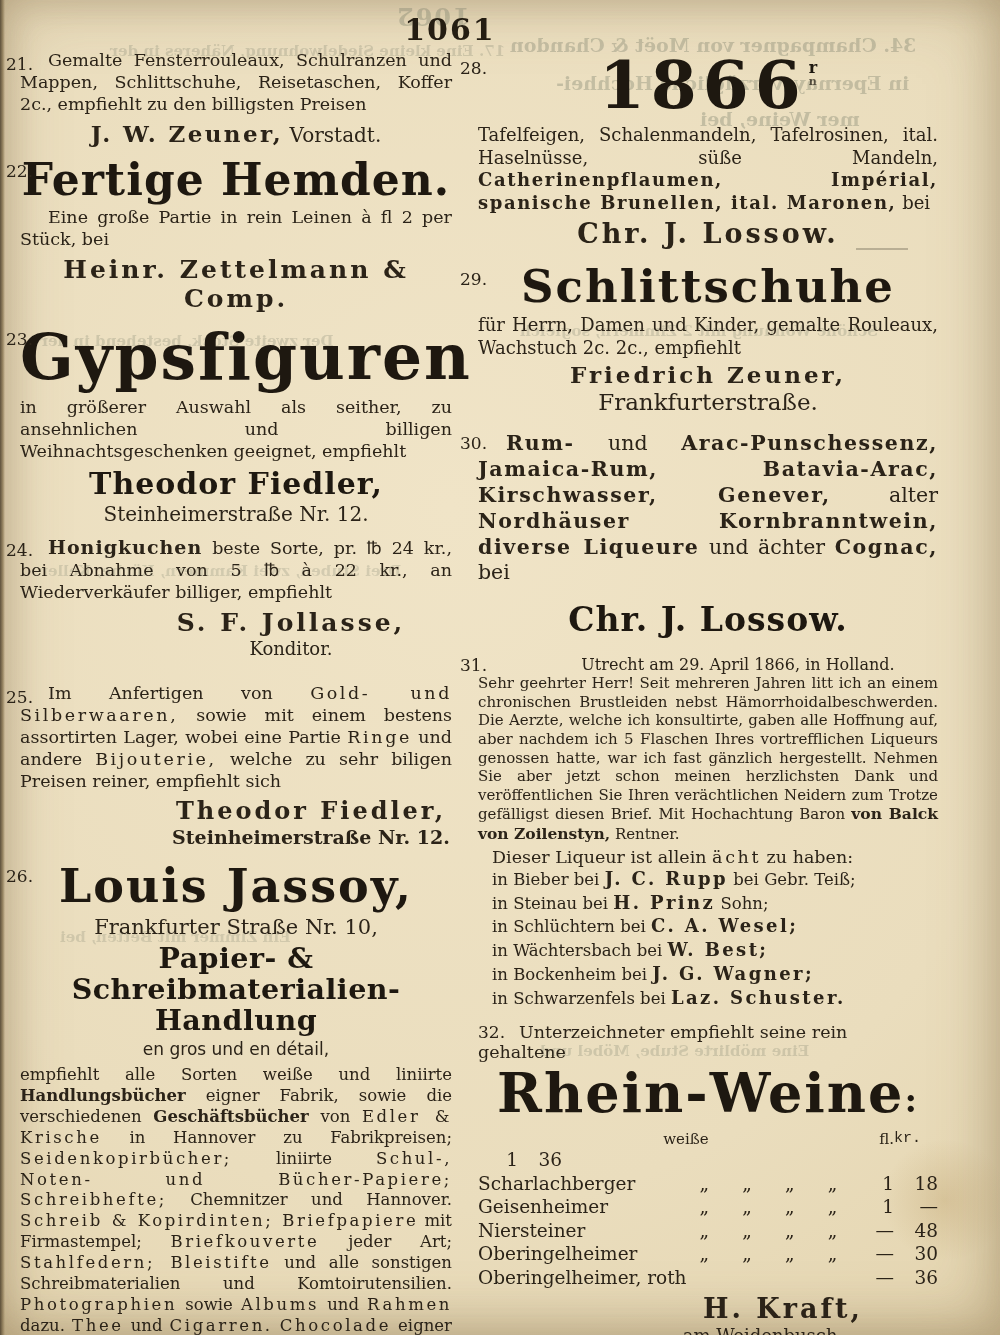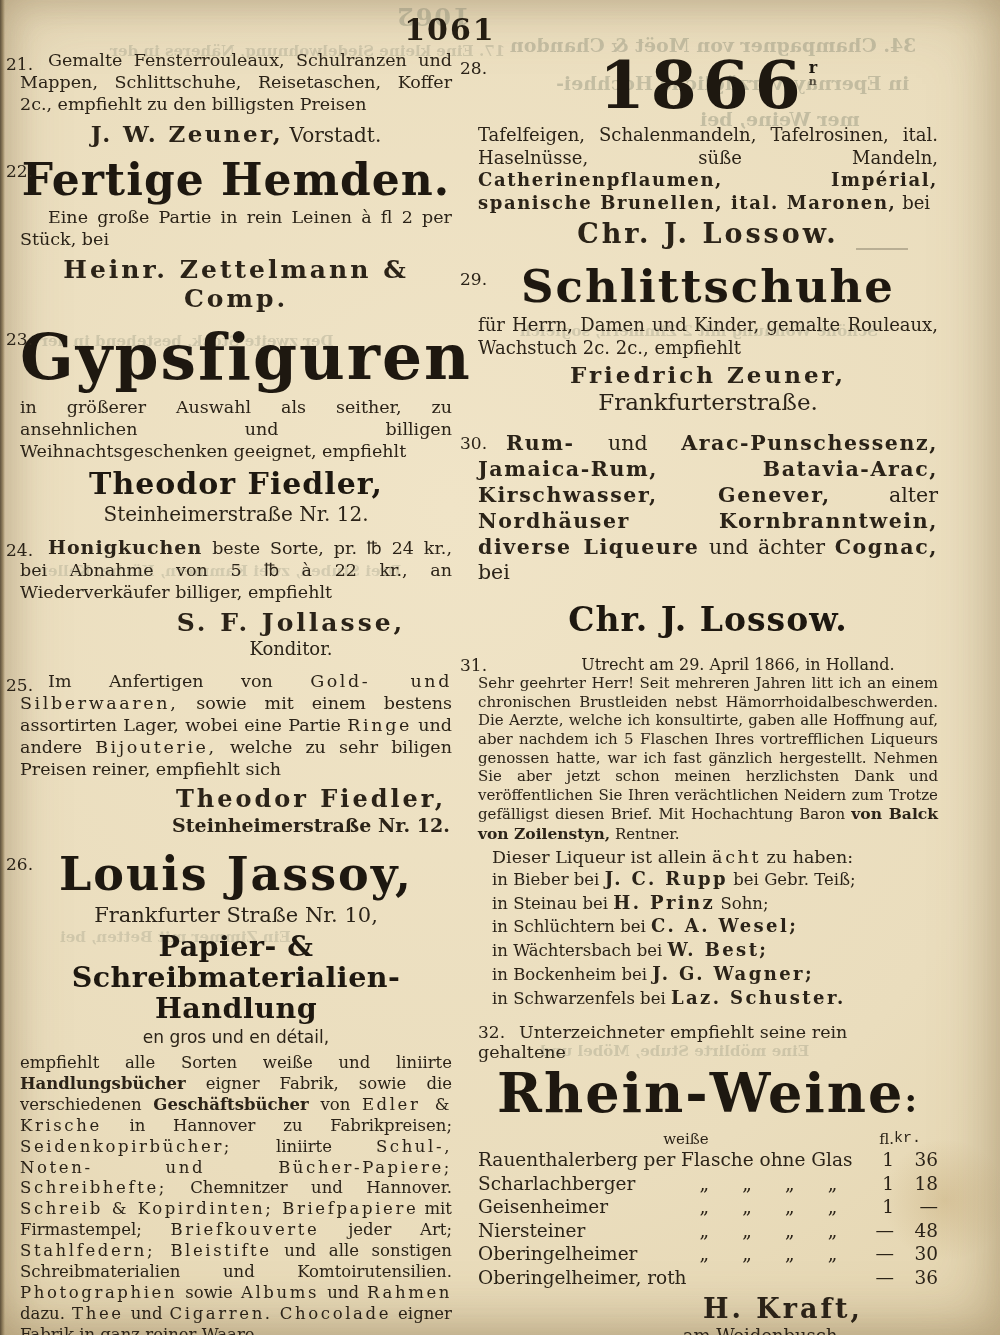--- a/index.html
+++ b/index.html
@@ -125,21 +125,21 @@
     </div>
 
     <div class="ad" style="margin-bottom:10px;">
       <span class="num num-float">23.</span>
       <div class="frak h-gyps">Gypsfiguren</div>
       <p class="t"><span>in größerer Auswahl als seither, zu ansehnlichen und billigen Weihnachtsgeschenken geeignet, empfiehlt</span></p>
       <p class="sig-frak" style="font-size:30px;">Theodor Fiedler,</p>
       <p class="sig-sub" style="font-size:20px;">Steinheimerstraße Nr. 12.</p>
     </div>
 
-    <div class="ad" style="margin-bottom:12px;">
+    <div class="ad" style="margin-bottom:24px;">
       <span class="num num-float">24.</span>
       <p class="t indent"><span class="bold" style="letter-spacing:1px;font-size:19px;">Honigkuchen</span><span> beste Sorte, pr. ℔ 24 kr., bei Abnahme von 5 ℔ à 22 kr., an Wiederverkäufer billiger, empfiehlt</span></p>
       <p class="sig-slab shift-r" style="font-size:25px;">S. F. Jollasse,</p>
       <p class="sig-sub shift-r">Konditor.</p>
     </div>
 
     <div class="ad" style="margin-bottom:14px;">
       <span class="num num-float">25.</span>
       <p class="t indent"><span>Im Anfertigen von </span><span class="sperr">Gold- und Silberwaaren,</span><span> sowie mit einem bestens assortirten Lager, wobei eine Partie </span><span class="sperr">Ringe</span><span> und andere </span><span class="sperr">Bijouterie,</span><span> welche zu sehr biligen Preisen reiner, empfiehlt sich</span></p>
       <p class="sig-slab shift-r2" style="font-size:24px;">Theodor Fiedler,</p>
@@ -199,21 +199,20 @@
     <div class="ad pad" style="margin-bottom:24px;">
       <p class="wintro"><span class="num numi">32.</span><span>Unterzeichneter empfiehlt seine rein gehaltene</span></p>
       <div class="frak h-rhein"><span>Rhein‑Weine</span><span style="font-size:34px;">:</span></div>
       <div class="whead">
           <span class="wh-sp"></span>
           <span class="wh-weisse">weiße</span>
           <span class="wh-fl">fl.</span>
           <span class="wh-kr">kr.</span>
         </div>
       <div class="wrow">
-          <span class="wname-wide">Rauenthalerberg per Flasche ohne Glas</span>
           <span class="wd"></span>
           <span class="wd"></span>
           <span class="wd"></span>
           <span class="wd"></span>
           <span class="wfl">1</span>
           <span class="wkr">36</span>
         </div>
       <div class="wrow">
           <span class="wname">Scharlachberger</span>
           <span class="wd">„</span>

